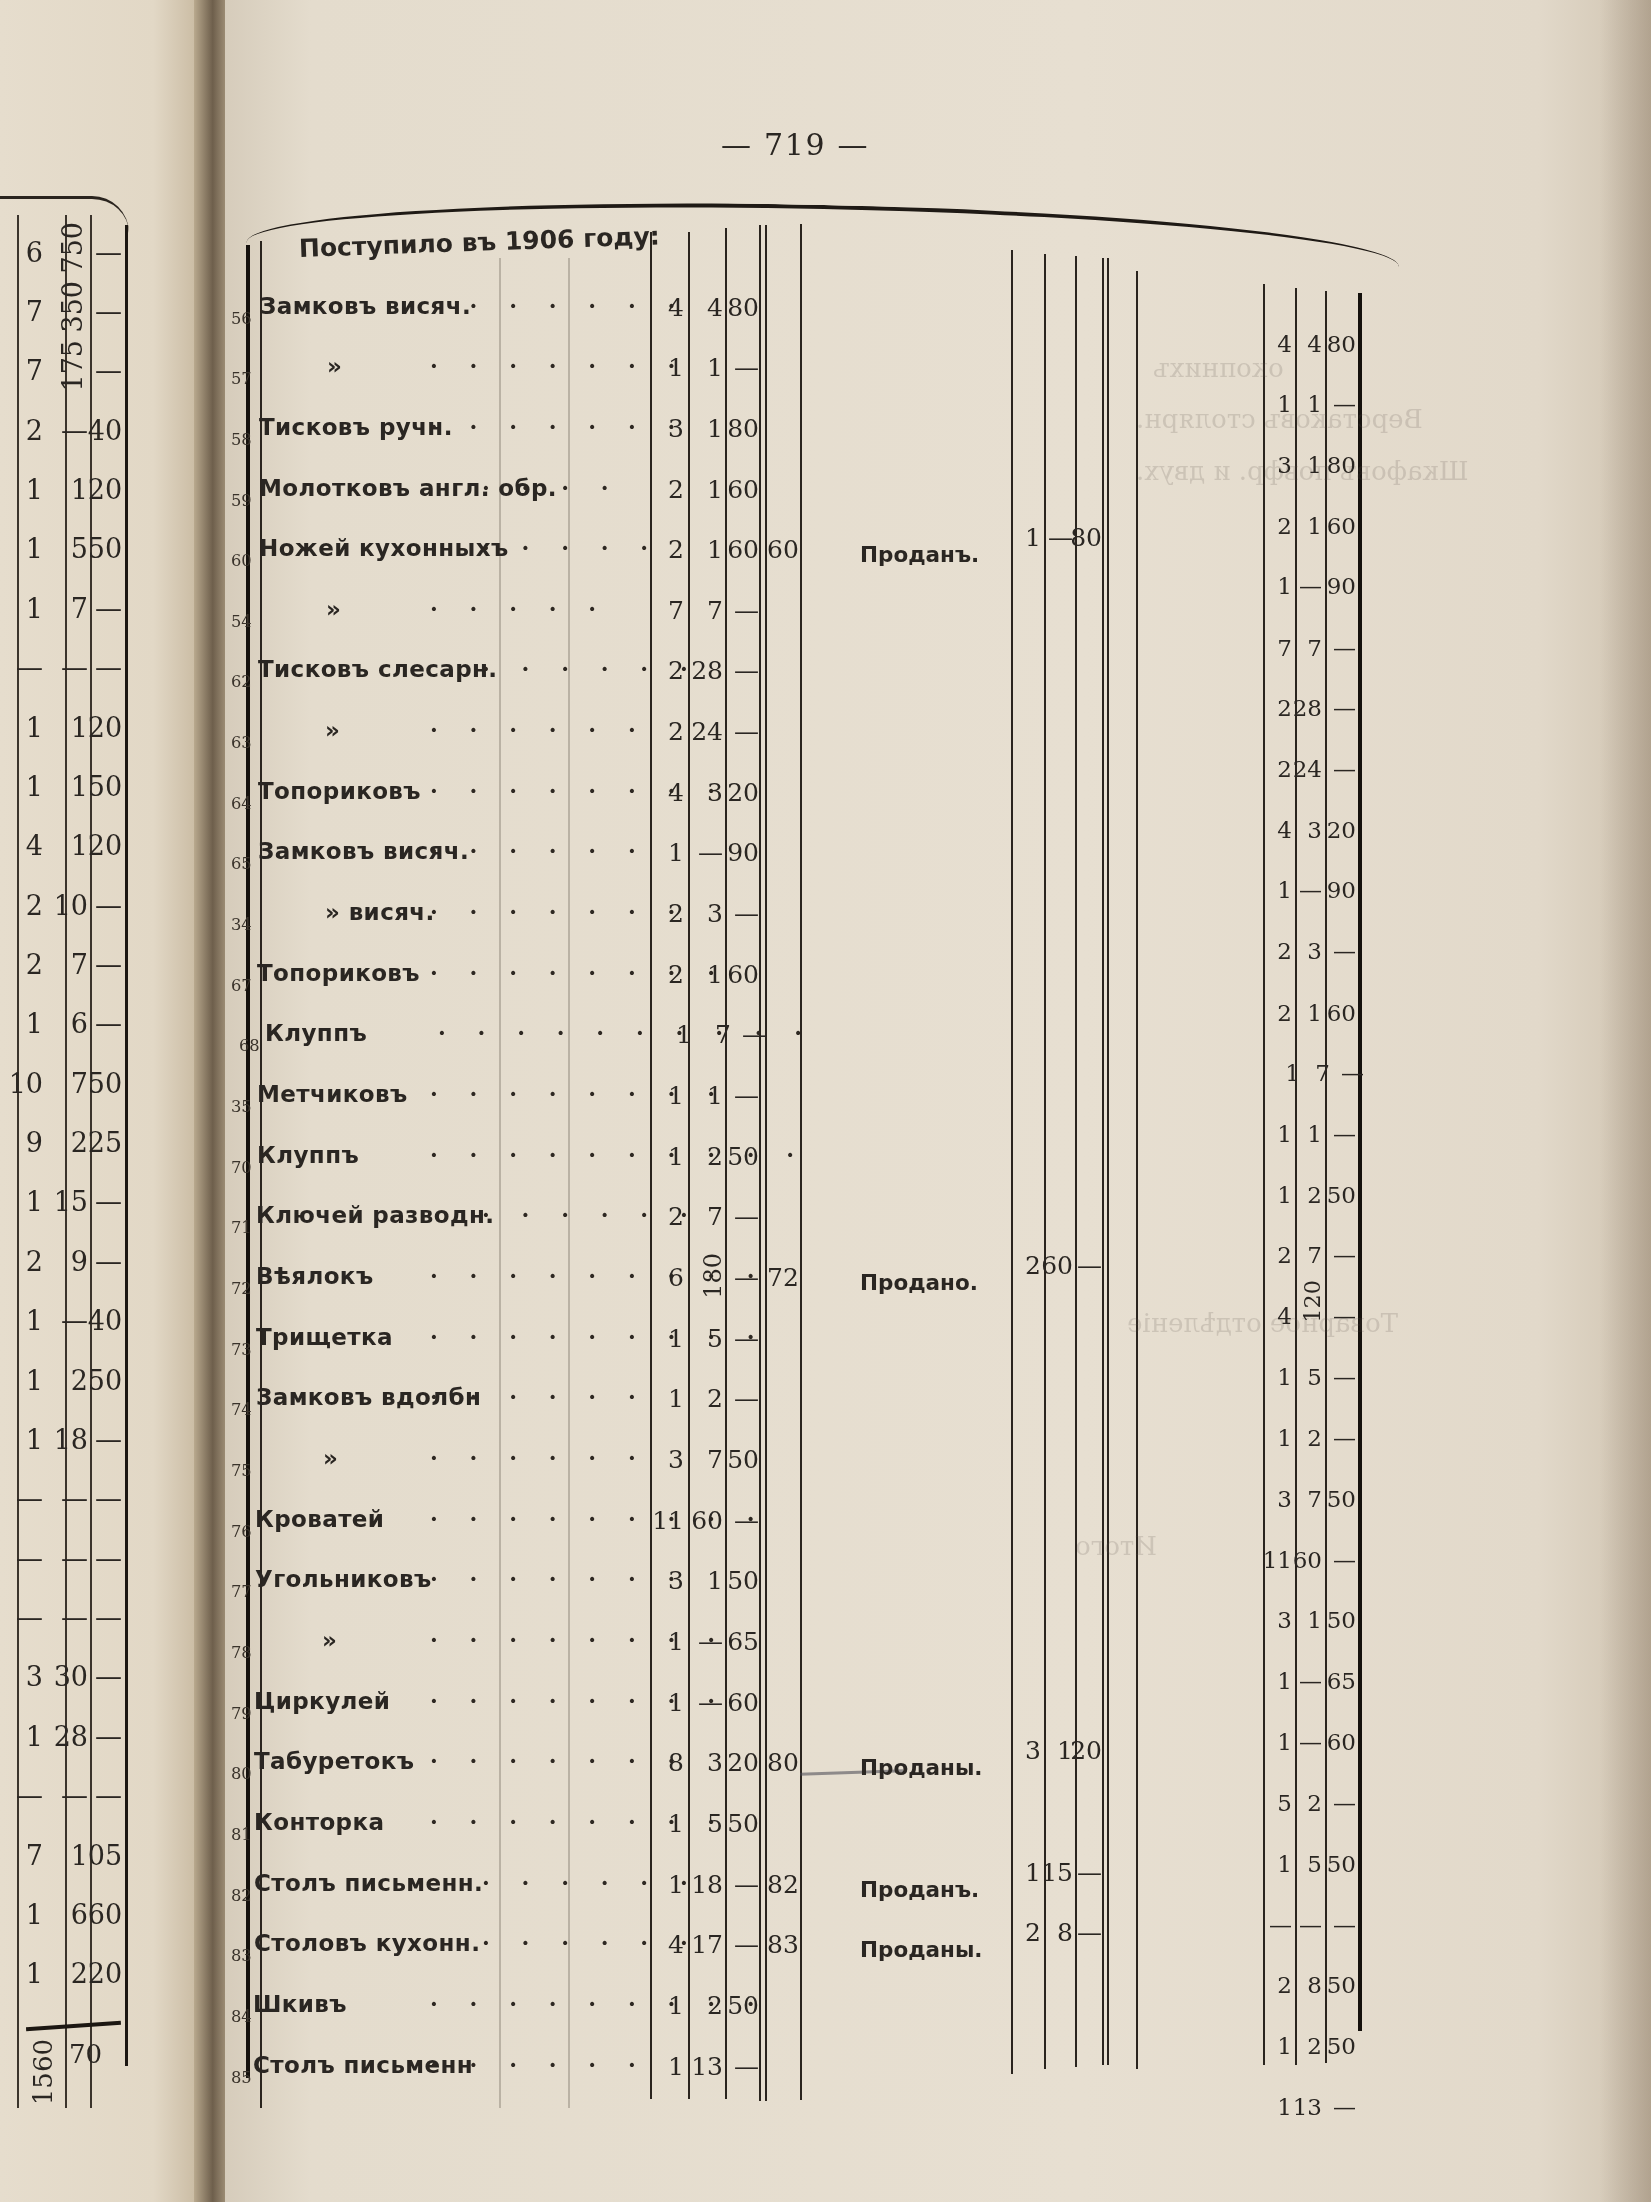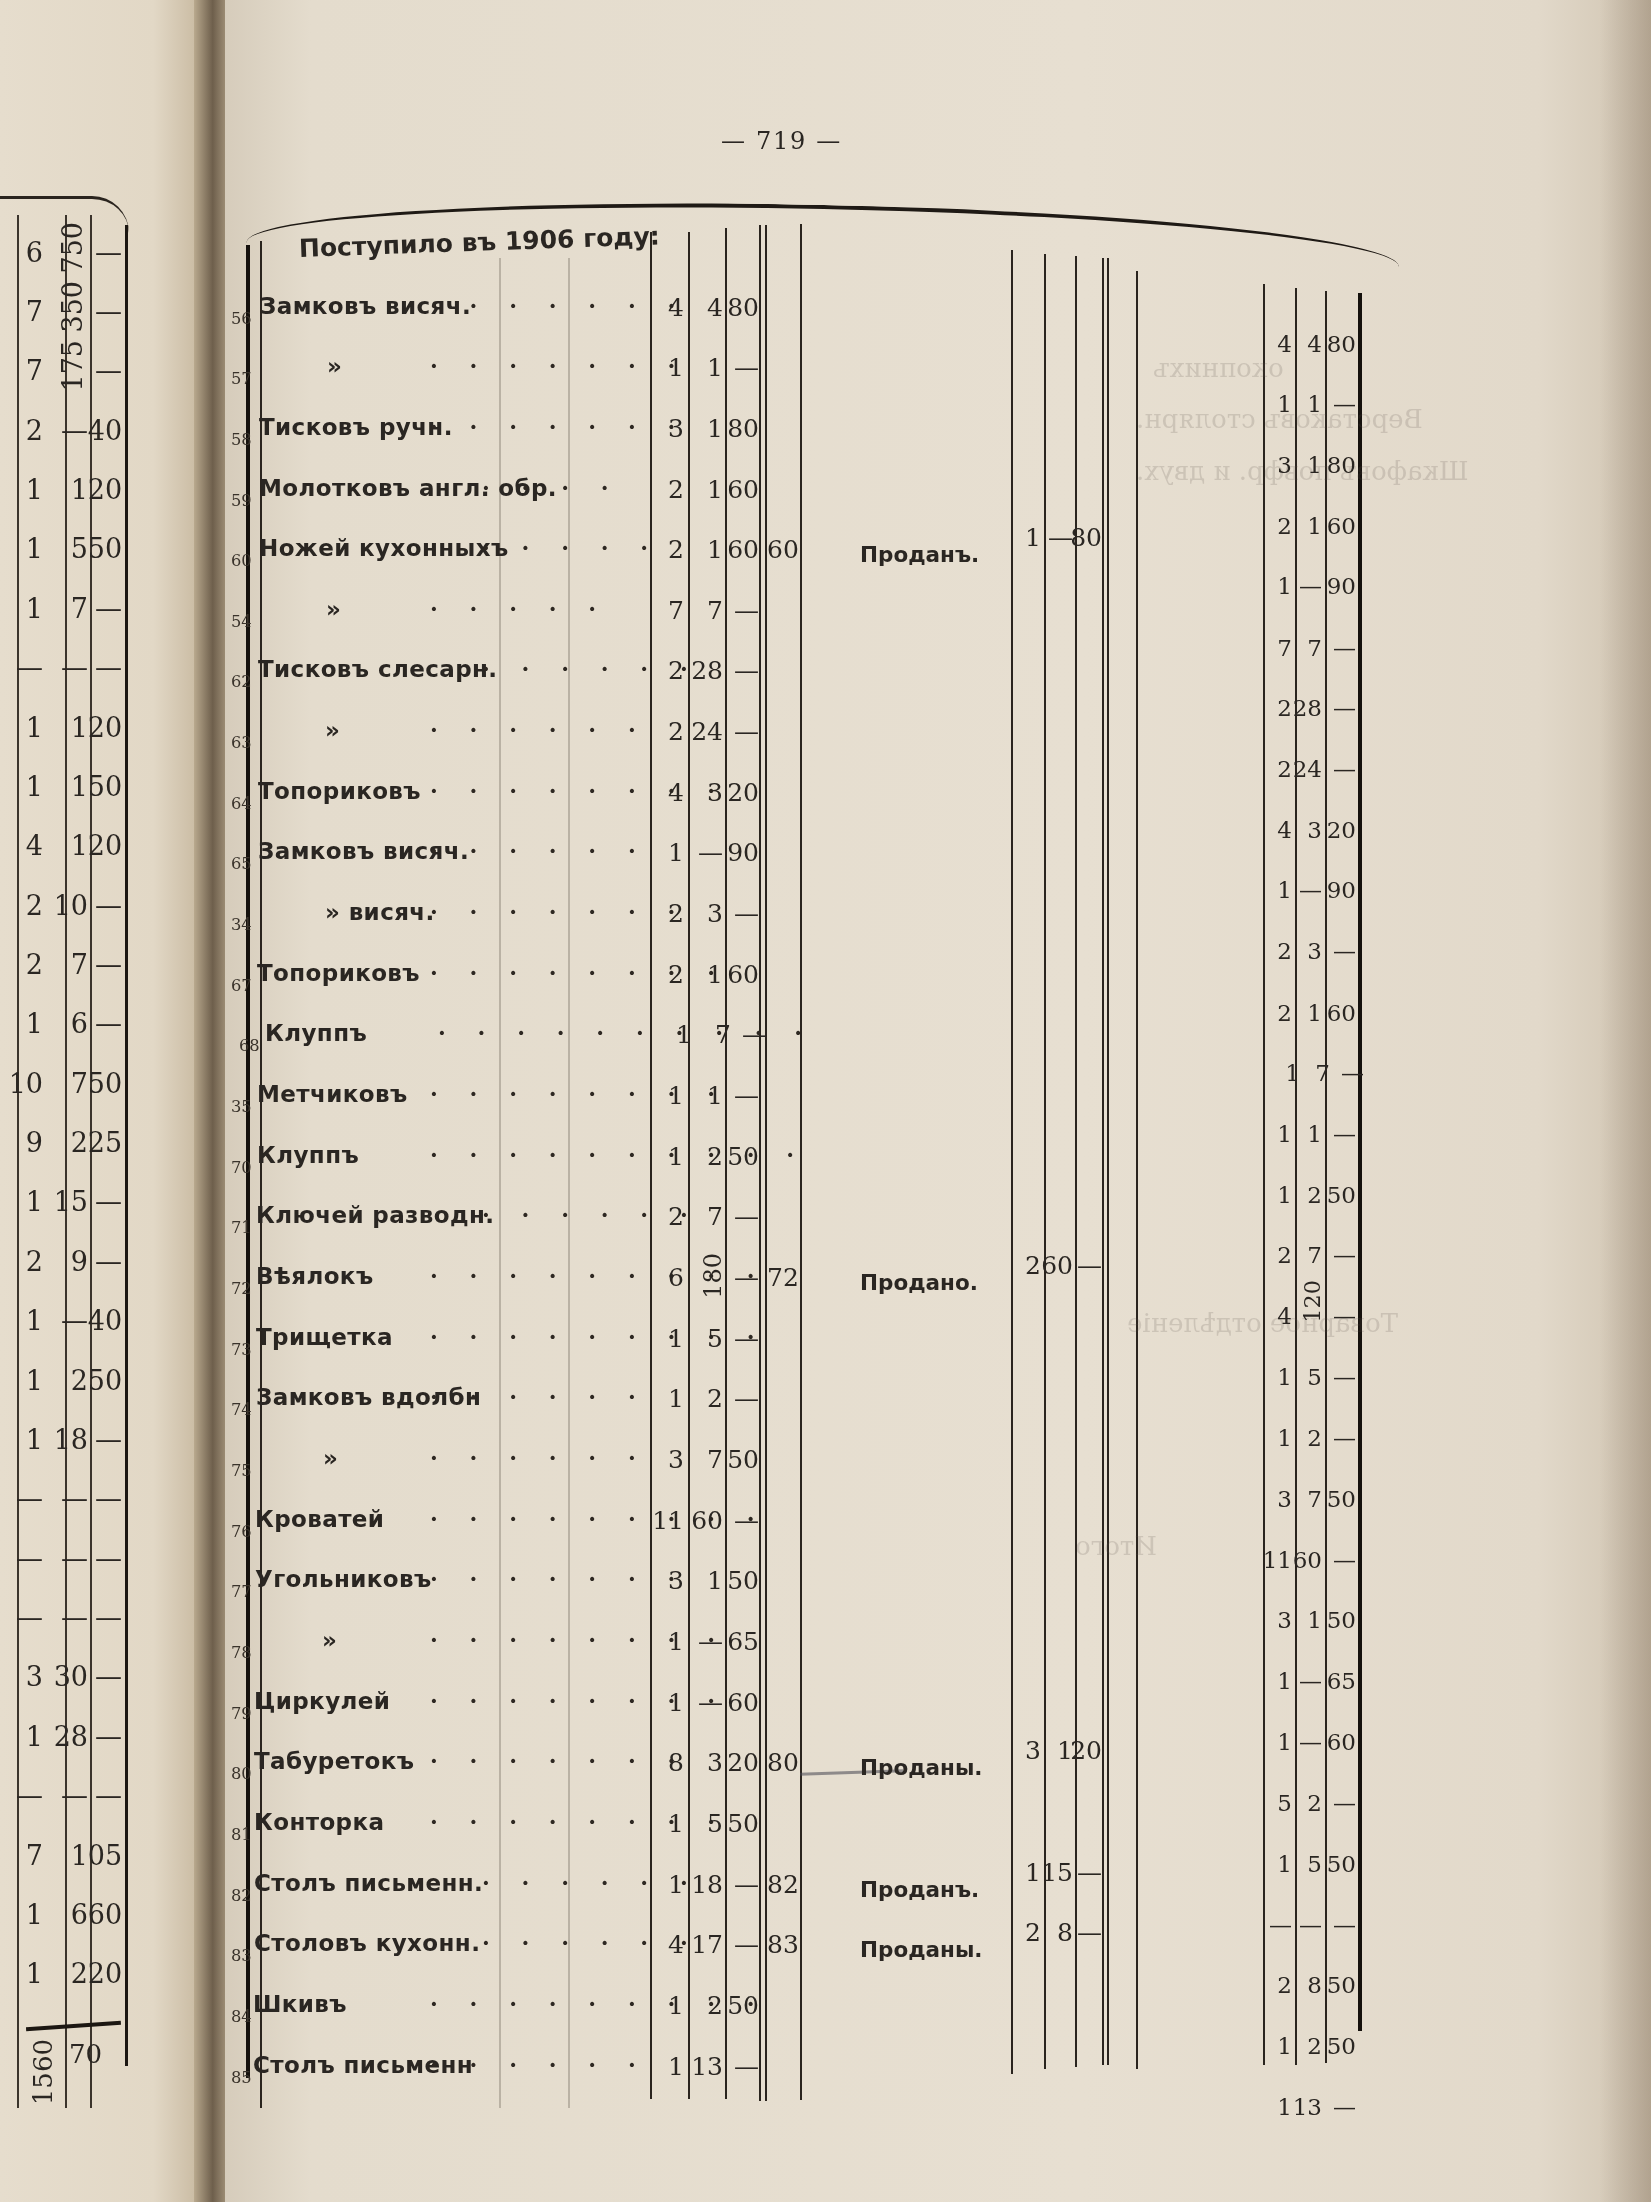--- a/index.html
+++ b/index.html
@@ -23,21 +23,21 @@
   }
   .page-edge { position:absolute; right:0; top:0; width:52px; height:2203px;
     background:linear-gradient(90deg,rgba(0,0,0,0),rgba(120,100,80,.35)); }
   .lp-vline { position:absolute; top:0; width:1.7px; background:#3b342c; }
   .lp-row { position:absolute; left:0; width:129px; height:34px; font-size:27px; }
   .lp-row span { position:absolute; top:0; text-align:right; }
   .lp-top-curve { position:absolute; left:0; top:196px; width:129px; height:34px;
     border-top:3.4px solid #2a241e; border-radius:0 52px 0 0; }
 
   
-  .page-number { position:absolute; left:721px; top:127px; font-size:24px; letter-spacing:1.7px; }
+  .page-number { position:absolute; left:721px; top:127px; font-size:30px; letter-spacing:1.7px; }
   .table-arc {
     position:absolute; left:246px; top:205px; width:1153px; height:103px;
     border-top:4.3px solid #1f1a15; border-radius:602px 602px 0 0 / 52px 52px 0 0;
     transform:rotate(1.2deg);
   }
   .col-line { position:absolute; width:1.7px; background:#2a241e; }
   .col-line.thick { width:4.3px; background:#15110d; }
   .col-line.faint { background:rgba(60,50,40,.25); }
 
   .heading { position:absolute; left:299px; top:234px; font-size:25px; font-weight:bold;

